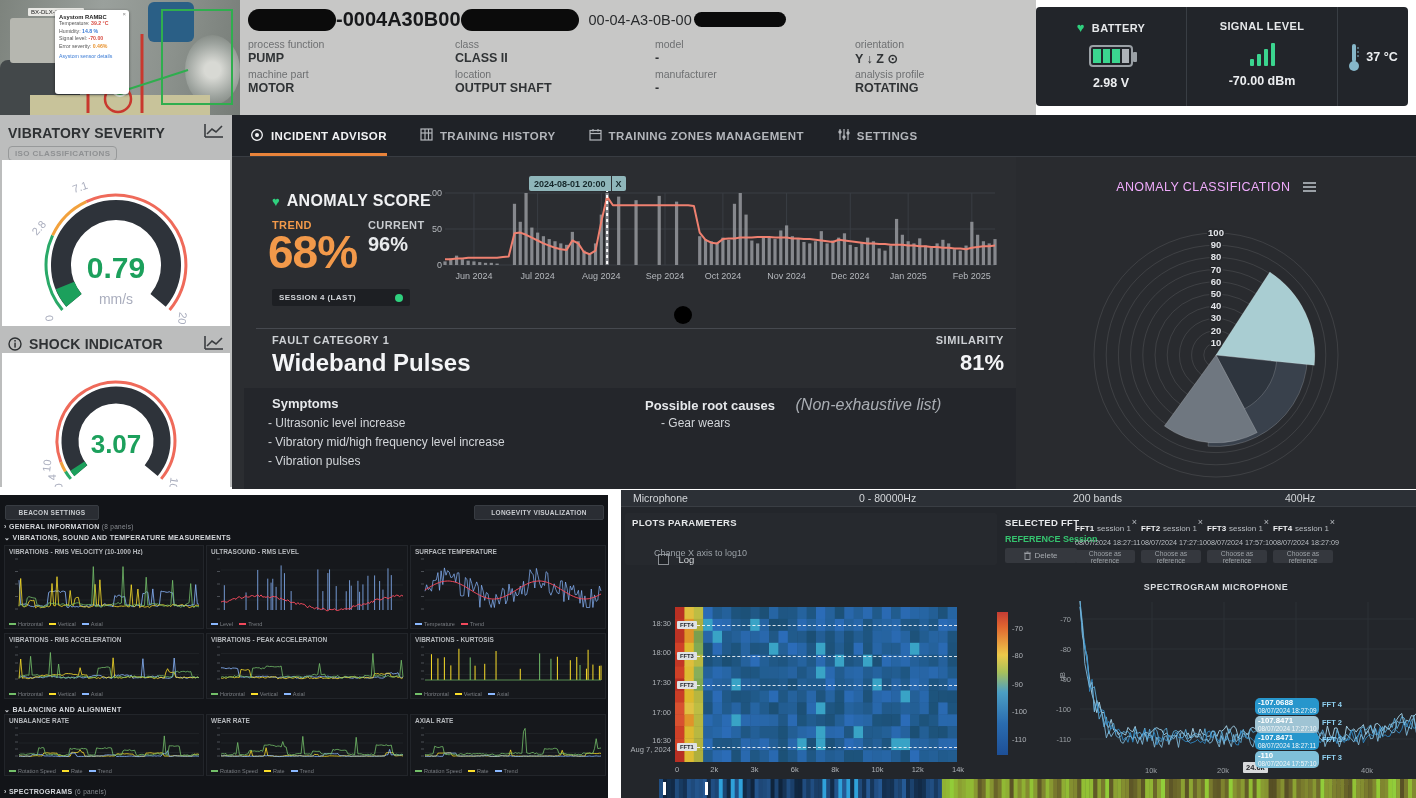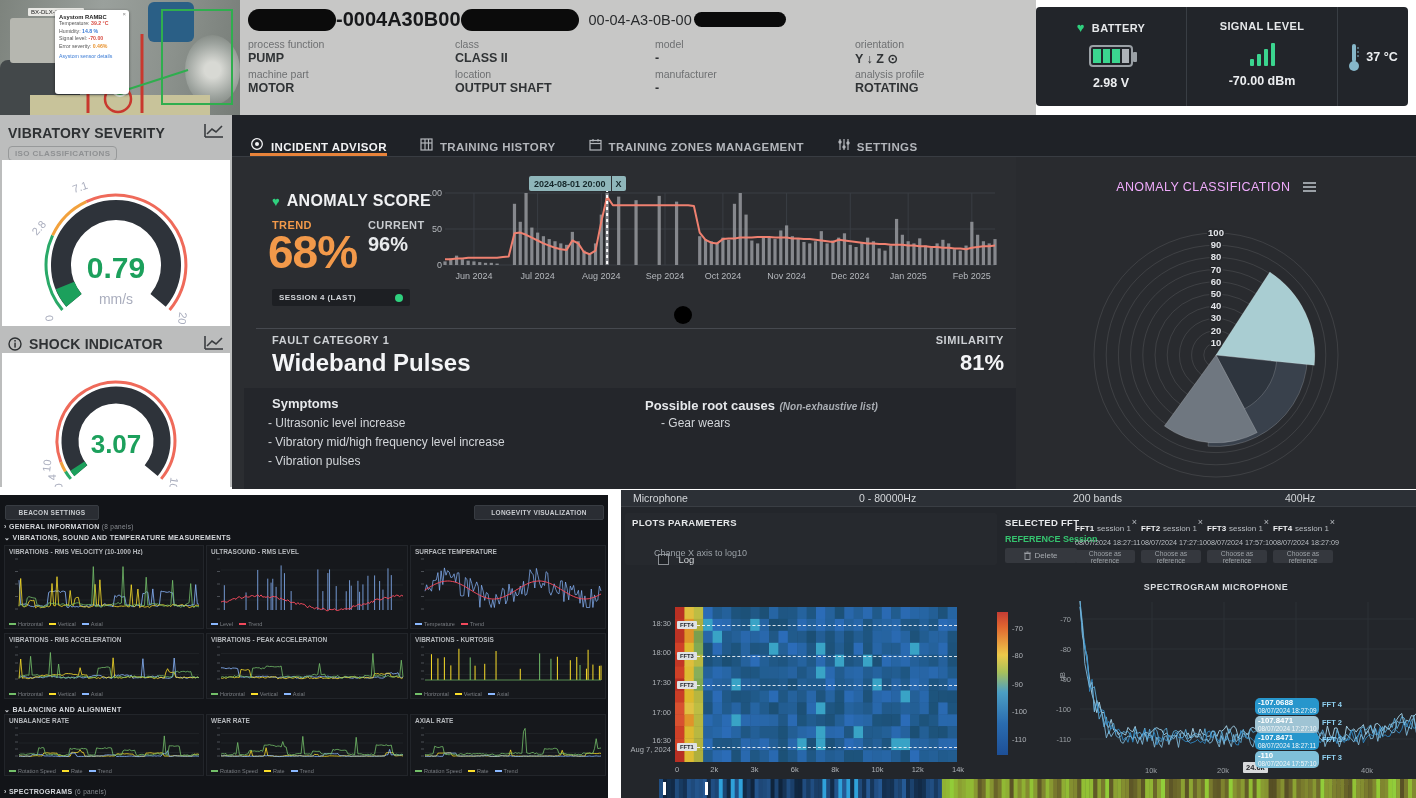--- a/index.html
+++ b/index.html
@@ -27,41 +27,41 @@
   .sig-bar{width:4px;background:#3bd58f;border-radius:1px;}
   
   #leftcol{left:0;top:115px;width:232px;height:372px;background:#bcbdbd;}
   .lg-title{font-size:14px;font-weight:bold;color:#2e3133;letter-spacing:.2px;}
   .iso-badge{display:inline-block;border:1px solid #97999a;border-radius:4px;color:#8e9092;font-size:8px;font-weight:bold;padding:2px 6px;letter-spacing:.4px;}
   .gauge-card{position:absolute;left:2px;width:228px;background:#ffffff;}
   .chart-ic{position:absolute;right:8px;width:20px;height:16px;}
   
   #main{left:232px;top:115px;width:1184px;height:374px;background:#2b2d31;}
   #tabbar{position:absolute;left:0;top:0;width:1184px;height:42px;background:#1f2227;border-bottom:1px solid #383c42;display:flex;align-items:stretch;padding-left:18px;box-sizing:border-box;}
-  .tab{display:flex;align-items:flex-end;gap:7px;margin-right:33px;font-size:11.5px;font-weight:bold;letter-spacing:.4px;color:#b3b6bb;border-bottom:3px solid transparent;padding-top:3px;}
+  .tab{display:flex;align-items:center;gap:7px;margin-right:33px;font-size:11.5px;font-weight:bold;letter-spacing:.4px;color:#b3b6bb;border-bottom:3px solid transparent;padding-top:3px;}
   .tab.active{color:#f2f3f5;border-bottom-color:#e8833a;}
   #anom-title{font-size:16px;font-weight:bold;color:#f0f1f3;letter-spacing:.3px;}
   .heart{color:#2fd07e;font-size:13px;margin-right:7px;}
   .small-cap{font-size:11px;font-weight:bold;letter-spacing:.4px;}
   #trend-big{font-size:46px;font-weight:bold;color:#f2994a;letter-spacing:-1px;}
   #current-val{font-size:20px;font-weight:bold;color:#e9ebed;}
   #session-badge{display:flex;align-items:center;justify-content:space-between;width:138px;height:17px;background:#1d1f23;border-radius:2px;padding:0 7px;box-sizing:border-box;}
   #session-badge span{font-size:8px;font-weight:bold;color:#d3d6da;letter-spacing:.4px;}
   .gdot{width:8px;height:8px;border-radius:50%;background:#2fd07e;}
   #cursor-tip{display:flex;height:15px;}
   #cursor-tip .date{background:#8fb6ba;color:#15272a;font-size:9px;font-weight:bold;display:flex;align-items:center;padding:0 5px;border-radius:2px 0 0 2px;}
   #cursor-tip .x{background:#8fb6ba;color:#15272a;font-size:9px;font-weight:bold;display:flex;align-items:center;padding:0 4px;margin-left:1px;border-radius:0 2px 2px 0;}
   #blackdot{width:18px;height:18px;border-radius:50%;background:#000;}
   #fault-divider{height:1px;background:#46494f;}
   .fault-cap{font-size:11px;font-weight:bold;color:#cdd0d4;letter-spacing:.6px;}
   #fault-name{font-size:24px;font-weight:bold;color:#f4f5f7;}
   #sim-val{font-size:22px;font-weight:bold;color:#f4f5f7;}
   #sympt-panel{background:#24262b;}
   .s-title{font-size:13px;font-weight:bold;color:#e6e8eb;}
-  .s-note{font-size:10px;font-style:italic;color:#a9adb3;font-weight:bold;}
+  .s-note{font-size:16px;font-style:italic;color:#a9adb3;font-weight:normal;margin-left:16px;}
   .s-item{font-size:12px;color:#d2d5d9;line-height:19px;}
   
   #polar-panel{left:1016px;top:157px;width:400px;height:332px;background:#292b2f;}
   #polar-title{font-size:12.5px;font-weight:normal;color:#f0abfc;letter-spacing:.4px;}
   #polar-sub{font-size:11px;color:#c3c6ca;}
   .burger{display:inline-block;vertical-align:middle;}
   .burger i{display:block;width:13px;height:2px;background:#9aa0a6;margin:2px 0;}
   
   #grafana{left:0;top:495px;width:608px;height:303px;background:#121418;}
   .gbtn{position:absolute;height:13px;background:#2a2d33;border:1px solid #383c42;border-radius:2px;color:#c9ccd0;font-size:6.5px;font-weight:bold;display:flex;align-items:center;justify-content:center;letter-spacing:.3px;}

